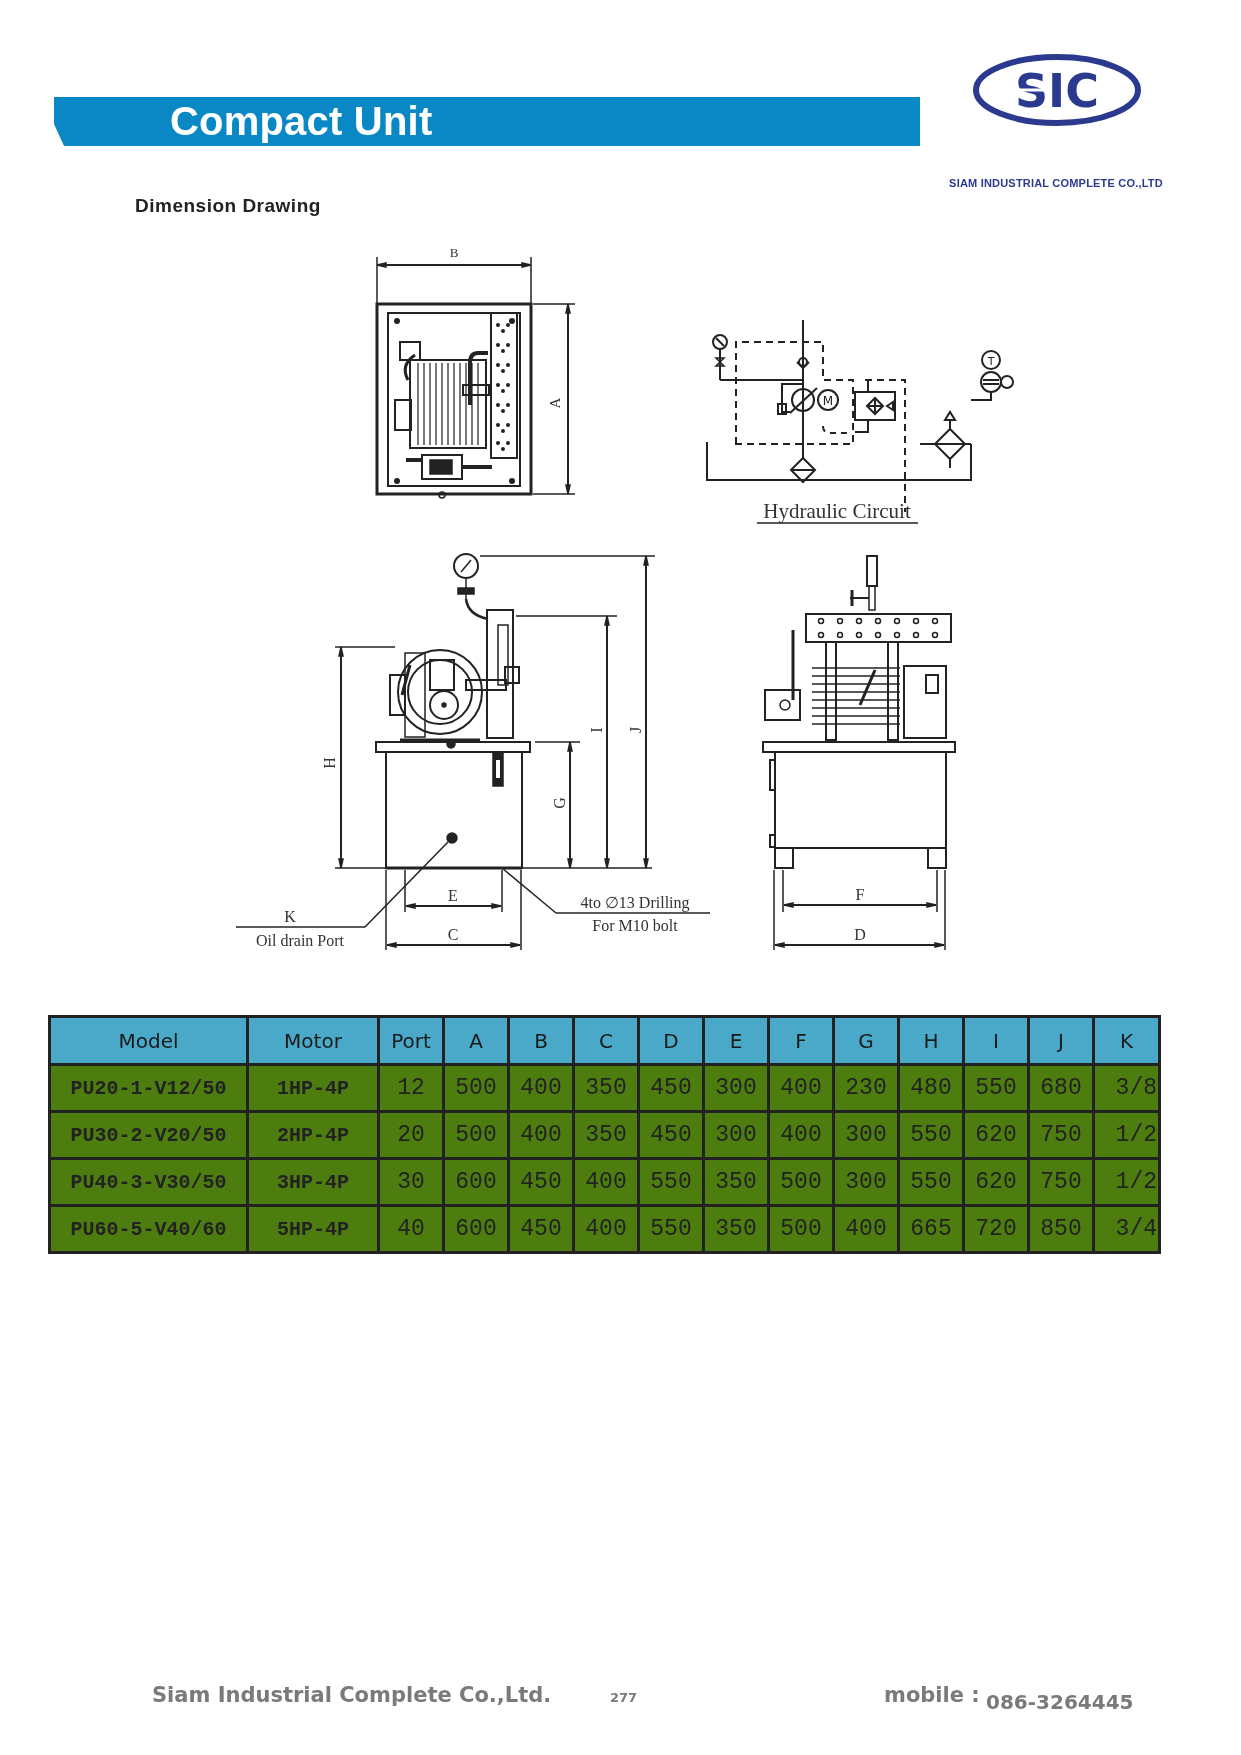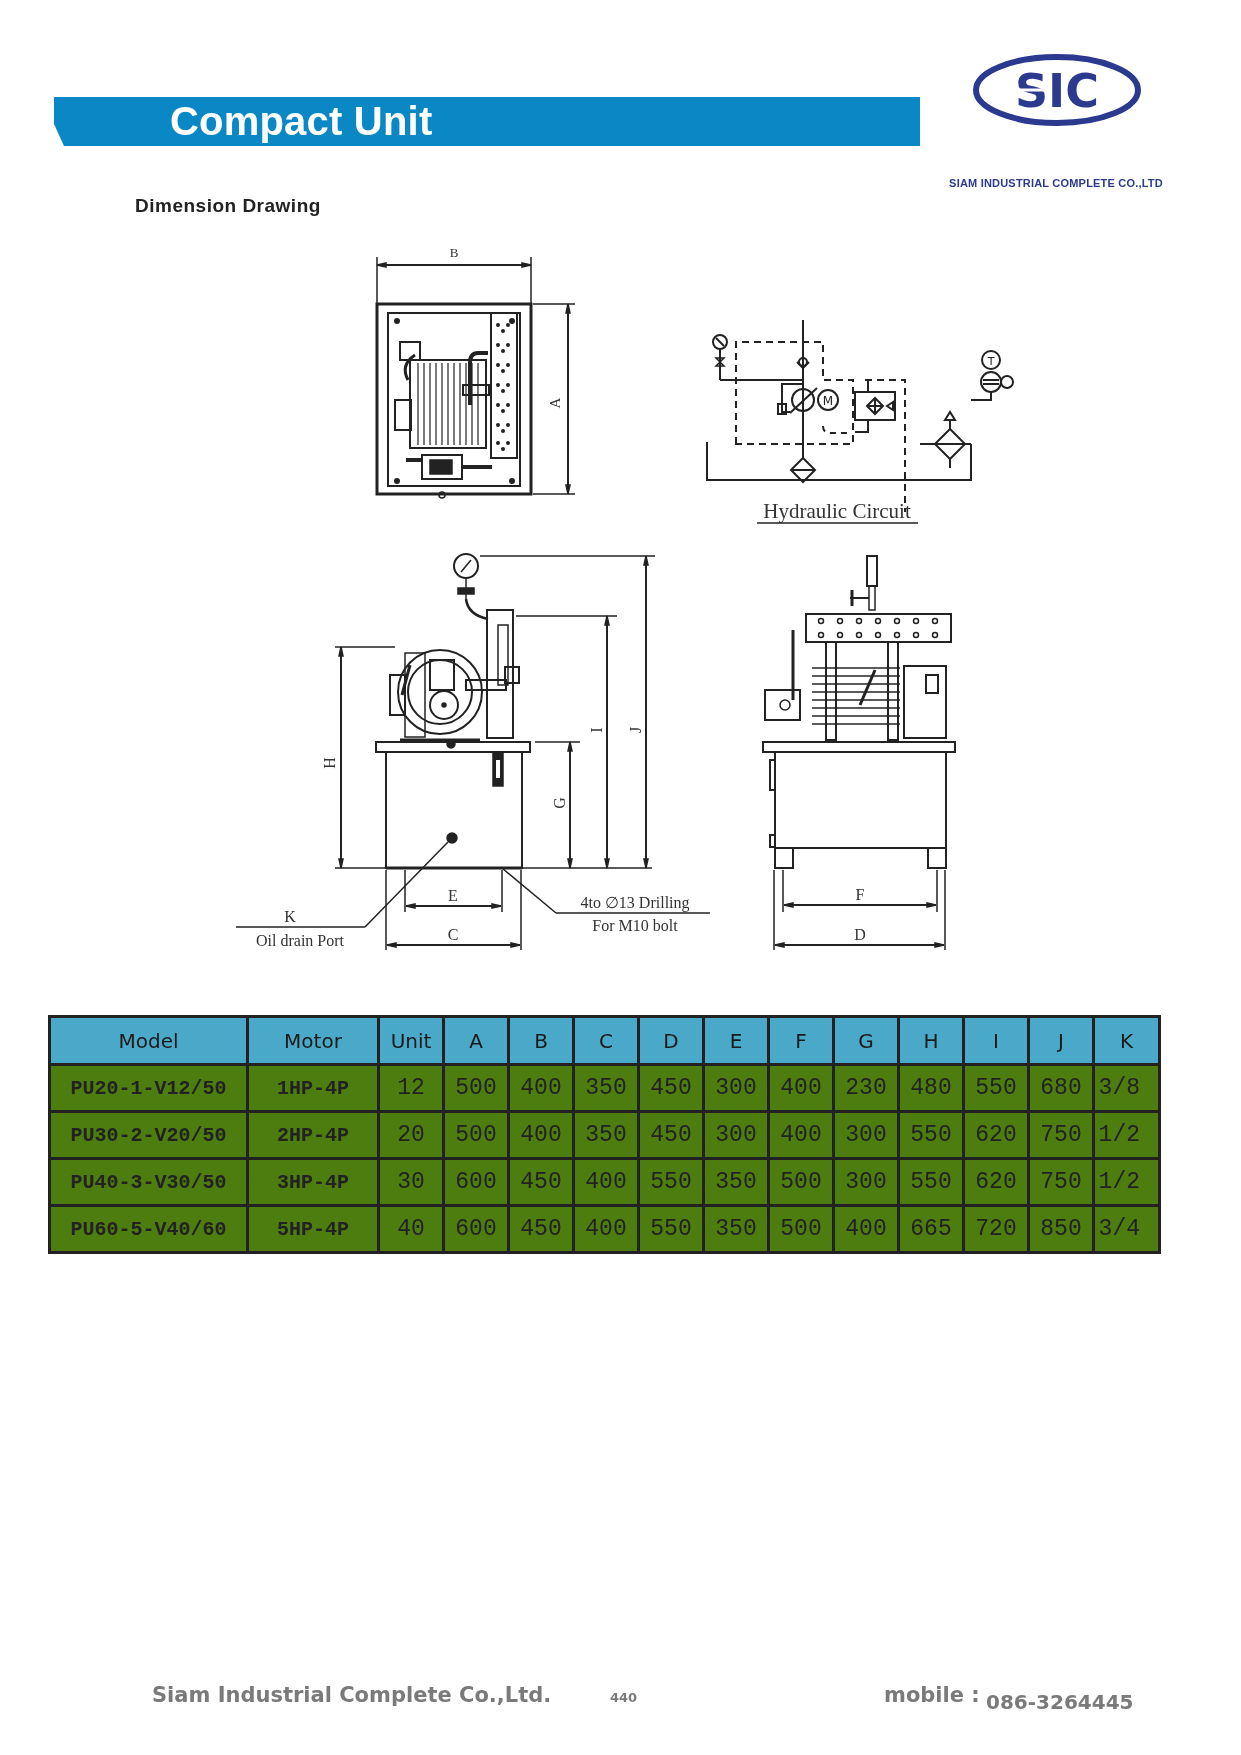--- a/index.html
+++ b/index.html
@@ -8,21 +8,21 @@
   .banner{position:absolute;left:54px;top:97px;width:866px;height:49px;background:#0a88c6;clip-path:polygon(0 0,100% 0,100% 100%,10px 100%,0 55%);}
   .banner-title{position:absolute;left:170px;top:98px;font-size:40px;font-weight:bold;color:#fff;line-height:46px;letter-spacing:0.2px;}
   .logo-tag{position:absolute;left:938px;top:133px;width:236px;text-align:center;font-size:11px;font-weight:bold;color:#2b3a8f;letter-spacing:0.2px;margin-top:44px;}
   .section-title{position:absolute;left:135px;top:195px;font-size:19px;font-weight:bold;color:#222;letter-spacing:0.5px;}
   svg text{font-family:"Liberation Serif",serif;fill:#333;}
   table.spec{position:absolute;left:48px;top:1015px;border-collapse:collapse;border:3px solid #222;}
   table.spec th,table.spec td{border:3px solid #222;text-align:center;padding:0;}
   table.spec th{background:#4aa9c8;height:45px;font-family:"DejaVu Sans",sans-serif;font-weight:normal;font-size:20px;color:#1a1a1a;}
   table.spec td{height:44px;font-family:Liberation Mono, monospace;font-size:23px;color:#222;background:#4d7c0f;}
   table.spec td.model,table.spec td.motor{font-weight:bold;font-size:20px;}
-  table.spec td.k{text-align:right;padding-right:18px;}
+  table.spec td.k{text-align:right;padding-right:1px;}
   .footer{position:absolute;top:1683px;font-family:"DejaVu Sans",sans-serif;font-weight:bold;color:#7a7a7a;}
 </style>
 </head>
 <body>
 
 <div class="banner"></div>
 <div class="banner-title">Compact Unit</div>
 
 <svg class="abs" style="left:970px;top:50px;" width="175" height="80">
   <ellipse cx="87" cy="40" rx="81" ry="33" fill="none" stroke="#2b3a8f" stroke-width="6"></ellipse>
@@ -340,21 +340,21 @@
       <col style="width:65px">
       <col style="width:65px">
     <col style="width:65px">
       <col style="width:65px">
       <col style="width:66px">
   </colgroup>
   <thead>
     <tr>
       <th>Model</th>
       <th>Motor</th>
-      <th>Unit</th>
+      <th>Port</th>
       <th>A</th>
       <th>B</th>
       <th>C</th>
       <th>D</th>
       <th>E</th>
       <th>F</th>
       <th>G</th>
       <th>H</th>
       <th>I</th>
       <th>J</th>
@@ -423,15 +423,15 @@
       <td>400</td>
       <td>665</td>
       <td>720</td>
       <td>850</td>
       <td class="k">3/4</td>
     </tr>
   </tbody>
 </table>
 
 <div class="footer" style="left:152px;font-size:21px;">Siam Industrial Complete Co.,Ltd.</div>
-<div class="footer" style="left:610px;top:1690px;font-size:13px;">440</div>
+<div class="footer" style="left:610px;top:1690px;font-size:13px;">277</div>
 <div class="footer" style="left:884px;font-size:21px;">mobile :</div>
 <div class="footer" style="left:986px;top:1690px;font-size:20px;">086-3264445</div>
 
 </body></html>

